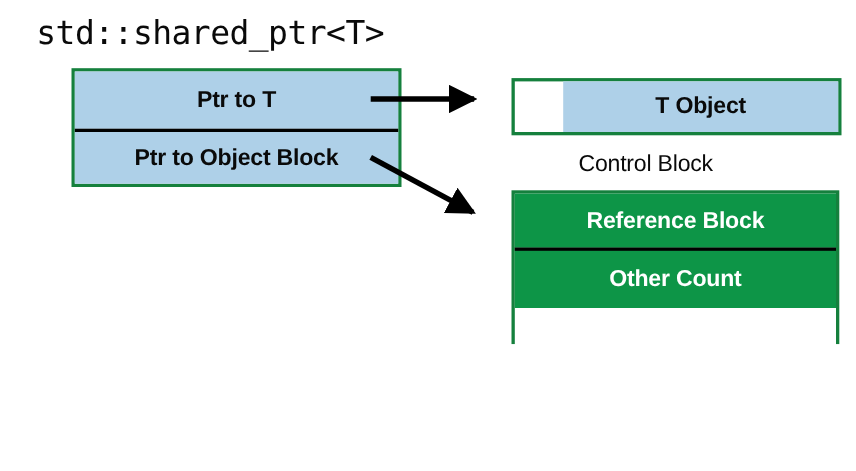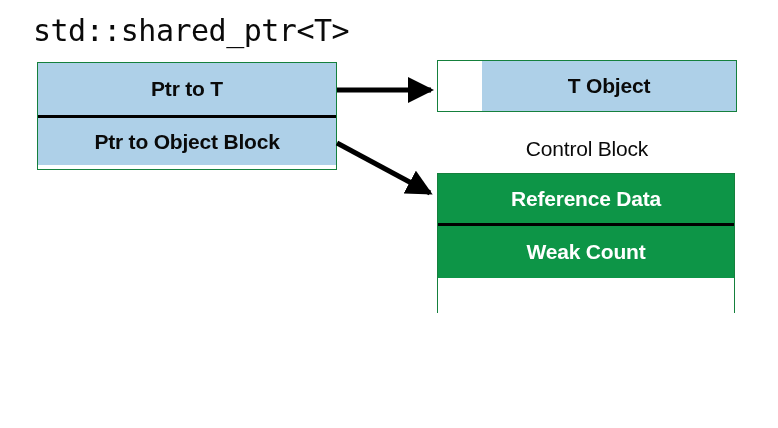--- a/index.html
+++ b/index.html
@@ -26,23 +26,24 @@
     line-height: 34px;
     letter-spacing: -0.5px;
     color: #0a0a0a;
     white-space: nowrap;
   }
 
   
   .box {
     position: absolute;
     box-sizing: border-box;
-    border: 1px solid #15803d;
+    border: 3px solid #15803d;
     display: flex;
     flex-direction: column;
+    margin-left: 28px;
   }
   .cell {
     box-sizing: border-box;
     display: flex;
     align-items: center;
     justify-content: center;
     text-align: center;
     font-weight: bold;
     letter-spacing: -0.2px;
   }
@@ -60,21 +61,21 @@
     font-size: 21px;
     flex: 0 0 auto;
     width: 100%;
   }
   #shared-ptr-box .cell.c0 { height: 52px; }
   #shared-ptr-box .cell.c1 { height: 50px; border-top: 3px solid #000000; }
 
   
   #t-object-box {
     left: 437px;
-    top: 60px;
+    top: 71px;
     width: 300px;
     height: 52px;
     padding-left: 44px;
   }
   #t-object-box .cell {
     background: #aed0e8;
     color: #0a0a0a;
     font-size: 21px;
     height: 100%;
     width: 100%;
@@ -138,22 +139,22 @@
     <div class="cell c1">Ptr to Object Block</div>
   </div>
 
   <div class="box" id="t-object-box">
     <div class="cell">T Object</div>
   </div>
 
   <div id="control-block-caption">Control Block</div>
 
   <div class="box" id="control-block-box">
-    <div class="cell g0">Reference Data</div>
-    <div class="cell g1">Weak Count</div>
+    <div class="cell g0">Reference Block</div>
+    <div class="cell g1">Other Count</div>
   </div>
 
   <svg id="arrow-layer" viewBox="0 0 778 428">
     <defs>
       <marker id="arrowhead" markerWidth="5.2" markerHeight="5.2" refX="4.6" refY="2.6" orient="auto" markerUnits="strokeWidth">
         <path d="M 0 0 L 5.2 2.6 L 0 5.2 z" fill="#000000"></path>
       </marker>
     </defs>
     <line x1="337" y1="90" x2="431" y2="90" stroke="#000000" stroke-width="5" marker-end="url(#arrowhead)"></line>
     <line x1="337" y1="143" x2="430" y2="193" stroke="#000000" stroke-width="5" marker-end="url(#arrowhead)"></line>

